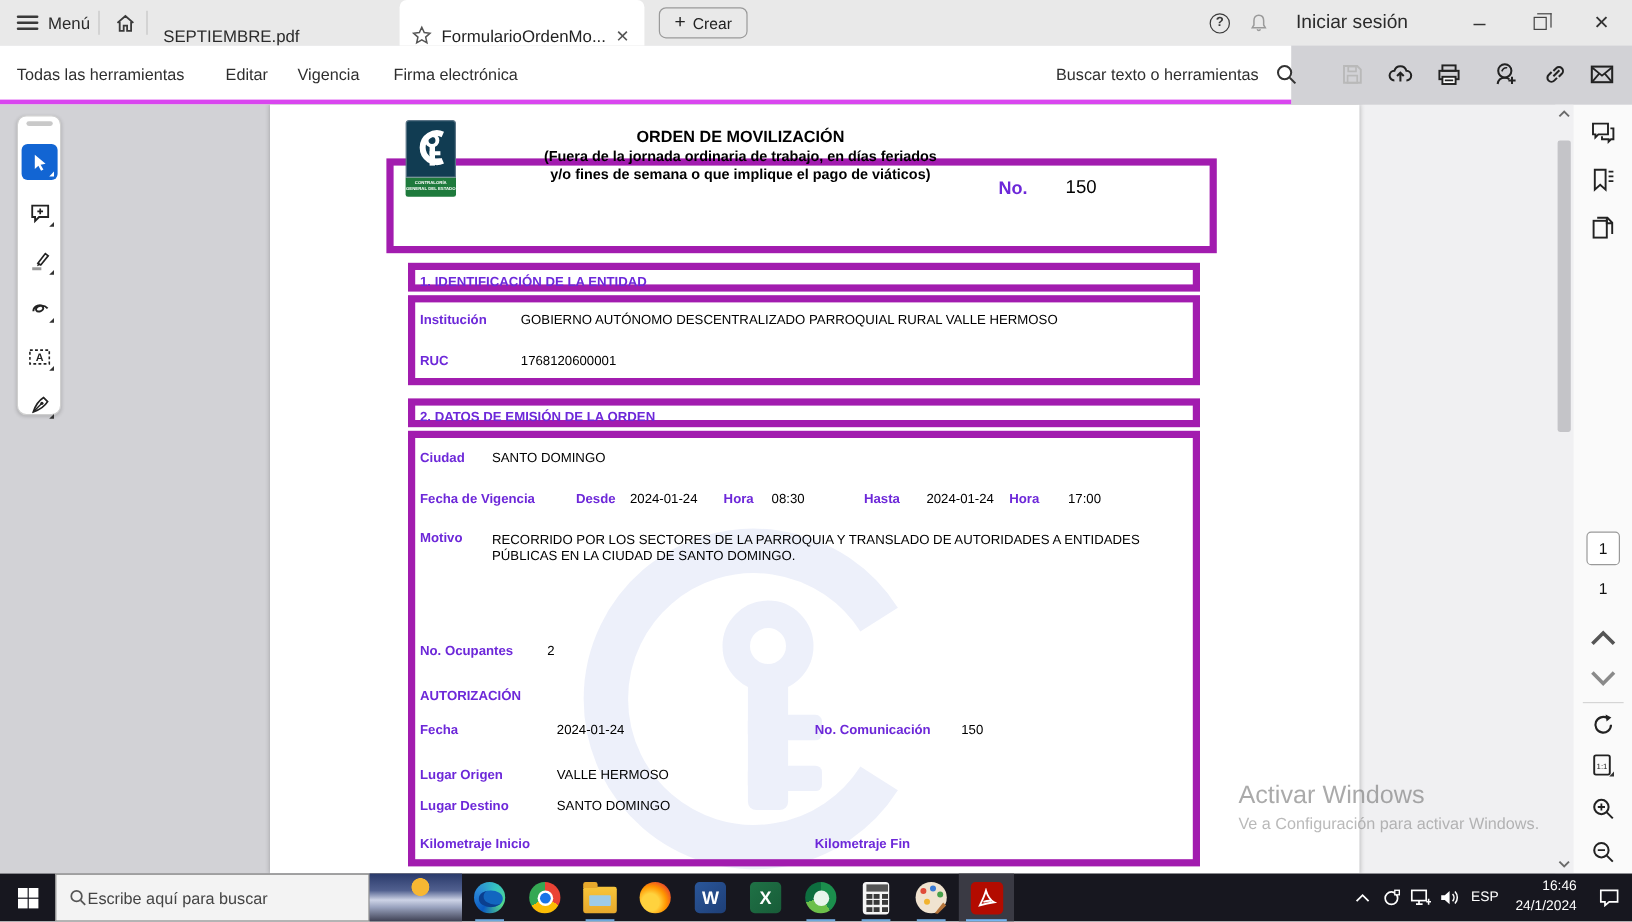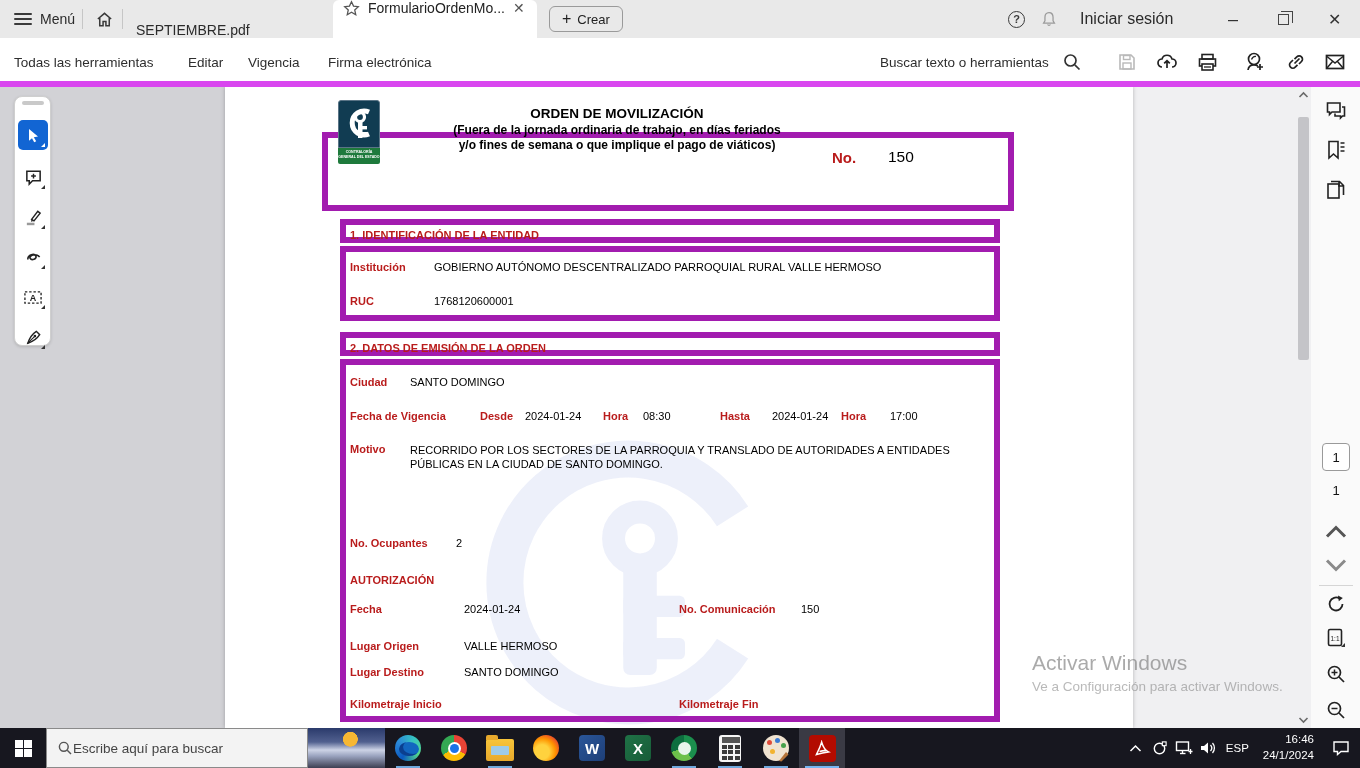--- a/index.html
+++ b/index.html
@@ -5,42 +5,42 @@
   * { margin:0; padding:0; box-sizing:border-box; }
   html,body { width:1360px; height:768px; overflow:hidden; font-family:"Liberation Sans", sans-serif; }
   #app { position:relative; width:1360px; height:768px; background:#d2d2d6; }
 
   
   .titlebar { position:absolute; left:0; top:0; width:1360px; height:38px; background:#e9e9e9; }
   .tb-item { position:absolute; top:0; height:38px; display:flex; align-items:center; color:#2b2b2b; font-size:14px; }
   .hamburger { width:18px; height:12px; display:flex; flex-direction:column; justify-content:space-between; }
   .hamburger span { display:block; height:2px; background:#3a3a3a; border-radius:1px; }
   .v-div { position:absolute; top:9px; width:1px; height:20px; background:#c6c6c6; }
-  .active-tab { position:absolute; left:333px; top:0; width:204px; height:38px; background:#ffffff; border-radius:6px 6px 0 0; display:flex; align-items:flex-start; padding:0 10px; gap:8px; }
+  .active-tab { position:absolute; left:333px; top:0; width:204px; height:38px; background:#ffffff; border-radius:6px 6px 0 0; display:flex; align-items:flex-end; padding:0 10px; gap:8px; }
   .tab-label { font-size:14px; color:#222; white-space:nowrap; overflow:hidden; }
   .close-x { color:#555; font-size:14px; }
   .crear-btn { position:absolute; left:549px; top:6px; height:26px; padding:0 12px; border:1px solid #9a9a9a; border-radius:6px; display:flex; align-items:center; gap:6px; font-size:13px; color:#222; background:#e9e9e9; }
   .help-circle { width:17px; height:17px; border:1.5px solid #3a3a3a; border-radius:50%; font-size:11px; display:flex; align-items:center; justify-content:center; color:#3a3a3a; font-weight:bold; }
   .win-restore { width:11px; height:11px; border:1.5px solid #444; position:relative; }
   .win-restore:before { content:""; position:absolute; left:2px; top:-4px; width:11px; height:11px; border:1.5px solid #444; border-bottom:none; border-left:none; }
 
   
-  .toolbar { position:absolute; left:0; top:38px; width:1360px; height:49px; background:#ffffff; border-bottom:6px solid #d946ef; }
+  .toolbar { position:absolute; left:0; top:38px; width:1076px; height:49px; background:#ffffff; border-bottom:4px solid #d946ef; }
   .menu-item { position:absolute; top:0; height:48px; display:flex; align-items:center; font-size:13.5px; color:#2e2e2e; }
   .tool-ico { position:absolute; top:12px; width:24px; height:24px; display:flex; align-items:center; justify-content:center; }
   .search-lbl { position:absolute; top:0; height:48px; display:flex; align-items:center; font-size:13.5px; color:#2e2e2e; }
 
   
   .workspace { position:absolute; left:0; top:87px; width:1360px; height:641px; background:#d2d2d6; overflow:hidden; }
   .right-zone { position:absolute; left:1133px; top:0; width:178px; height:641px; background:#f0f0f2; }
   .page { position:absolute; left:225px; top:0; width:908px; height:641px; background:#ffffff; box-shadow:0 0 4px rgba(0,0,0,.25); }
 
   
   .bx { position:absolute; border:6px solid #a21caf; }
-  .fl { position:absolute; font-size:11px; font-weight:bold; color:#b91c1c; white-space:nowrap; }
+  .fl { position:absolute; font-size:11px; font-weight:bold; color:#6d28d9; white-space:nowrap; }
   .fv { position:absolute; font-size:11px; color:#000; white-space:nowrap; }
 
   .logo { position:absolute; left:113px; top:13px; width:42px; height:64px; }
   .logo-top { width:42px; height:48px; background:#113c52; border:1px solid #5a7486; border-radius:3px 3px 0 0; position:relative; }
   .logo-top svg { position:absolute; left:4px; top:3px; }
   .logo-band { width:42px; height:16px; background:#1e7a3c; border-radius:0 0 2px 2px; color:#fff; font-size:3.6px; font-weight:bold; text-align:center; line-height:1.3; padding-top:2px; }
 
   .doc-title { position:absolute; left:142px; top:19px; width:500px; text-align:center; font-size:13.5px; font-weight:bold; color:#000; }
   .doc-sub { position:absolute; left:142px; top:36px; width:500px; text-align:center; font-size:12px; font-weight:bold; color:#000; line-height:1.25; }
 

